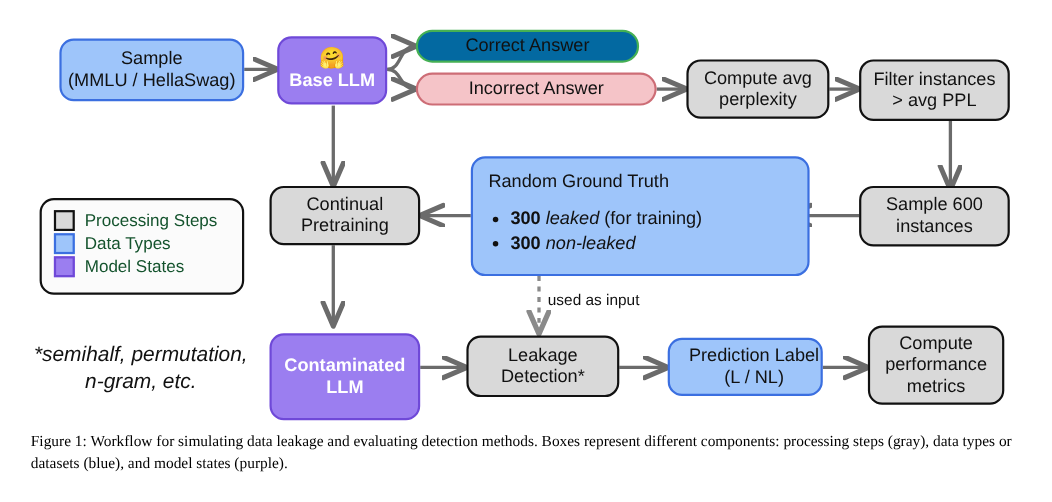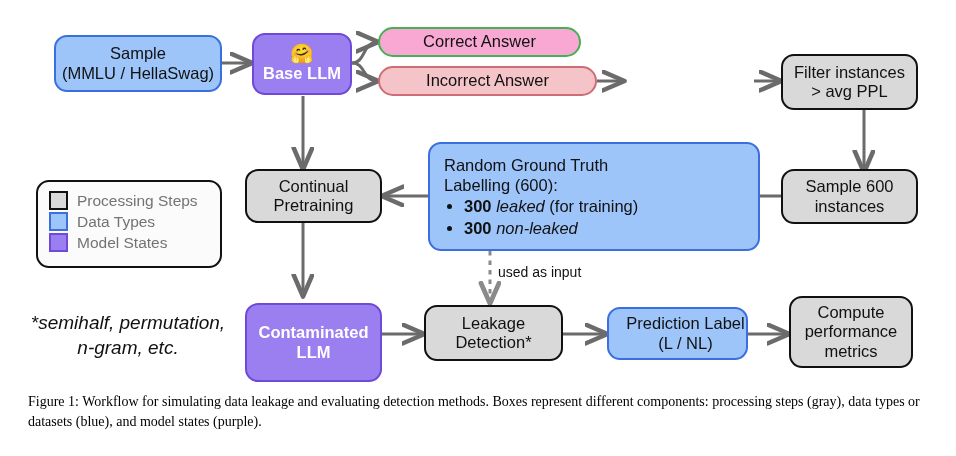--- a/index.html
+++ b/index.html
@@ -13,42 +13,42 @@
         flex-direction:column;align-items:center;justify-content:center;
         text-align:center;line-height:1.18;}
 
   
   .n-gray{background:#d9d9d9;border:2.5px solid #111111;border-radius:13px;
           color:#111111;font-size:16.5px;}
   .n-blue{background:#9ec5fa;border:2.5px solid #3b6fe0;border-radius:13px;
           color:#111111;font-size:16.5px;}
   .n-purple{background:#9b7ef0;border:2.5px solid #6f49d8;border-radius:13px;
             color:#ffffff;font-weight:bold;font-size:16.5px;}
-  .n-green{background:#f9a8d4;border:2.5px solid #45b054;border-radius:15px;
+  .n-green{background:#0369a1;border:2.5px solid #45b054;border-radius:15px;
            color:#111111;font-size:16.5px;}
   .n-red{background:#f5c4c8;border:2.5px solid #cd6d76;border-radius:15px;
          color:#111111;font-size:16.5px;}
 
   .emoji{font-size:19px;line-height:1;margin-bottom:1px;
          font-family:"DejaVu Sans",sans-serif;}
 
   
   #node-labelling{align-items:flex-start;justify-content:flex-start;
                   text-align:left;padding:11px 12px 10px 14px;}
   #node-labelling .ttl{font-size:16.5px;line-height:1.22;}
   #node-labelling ul{margin:1px 0 0 0;padding:0 0 0 20px;list-style:disc;}
   #node-labelling li{font-size:16.5px;line-height:1.3;}
   #node-labelling li b{font-weight:bold;}
   #node-labelling li i{font-style:italic;}
 
   
   #legend{position:absolute;background:#fbfbfb;border:2.2px solid #111111;
           border-radius:13px;box-sizing:border-box;padding:9px 12px 9px 11px;
           display:flex;flex-direction:column;gap:2px;}
-  .legend-row{display:flex;align-items:center;gap:9px;font-size:15.5px;color:#737373;}
+  .legend-row{display:flex;align-items:center;gap:9px;font-size:15.5px;color:#14532d;}
   .swatch{width:19px;height:19px;box-sizing:border-box;flex:0 0 auto;}
   .sw-gray{background:#d9d9d9;border:2.5px solid #111111;}
   .sw-blue{background:#9ec5fa;border:2.5px solid #3b6fe0;}
   .sw-purple{background:#9b7ef0;border:2.5px solid #6f49d8;}
 
   
   #footnote{position:absolute;font-style:italic;font-size:19px;color:#111;
             text-align:center;line-height:1.3;}
 
   
@@ -119,34 +119,37 @@
   </div>
 
   <div class="node n-green" id="node-correct" style="left:378px;top:27px;width:203px;height:30px;">
     <span>Correct Answer</span>
   </div>
 
   <div class="node n-red" id="node-incorrect" style="left:378px;top:66px;width:219px;height:30px;">
     <span>Incorrect Answer</span>
   </div>
 
+  <div class="node n-gray" id="node-perplexity" style="left:624px;top:54px;width:130px;height:54px;">
+    <span>Compute avg</span>
+    <span>perplexity</span>
+  </div>
 
   <div class="node n-gray" id="node-filter" style="left:781px;top:54px;width:137px;height:56px;">
     <span>Filter instances</span>
     <span>&gt; avg PPL</span>
   </div>
 
   <div class="node n-gray" id="node-sample" style="left:781px;top:169px;width:137px;height:55px;">
     <span>Sample 600</span>
     <span>instances</span>
   </div>
 
-  <div class="node n-blue" id="node-labelling" style="left:428px;top:142px;width:332px;height:109px;">
+  <div class="node n-blue" id="node-labelling" style="left:428px;top:142px;width:308px;height:109px;gap:13px;">
     <span class="ttl">Random Ground Truth</span>
-    <span class="ttl">Labelling (600):</span>
     <ul>
       <li>
         <b>300</b>
         <i>leaked</i><span> (for training)</span>
       </li>
       <li>
         <b>300</b>
         <i>non-leaked</i><span></span>
       </li>
     </ul>

